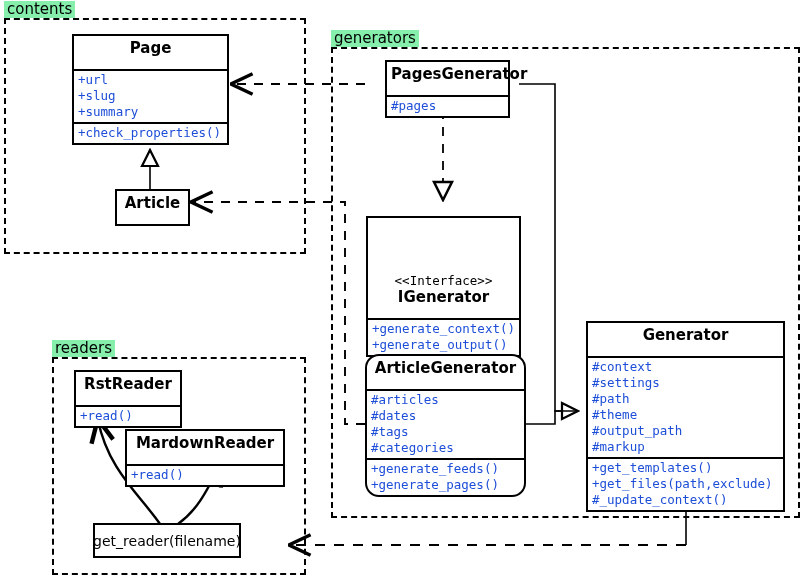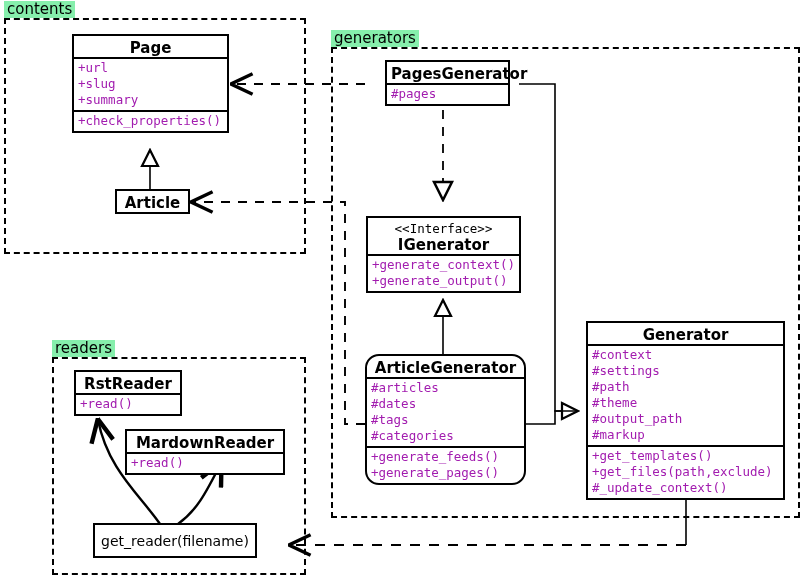--- a/index.html
+++ b/index.html
@@ -51,42 +51,43 @@
     border: 2px solid #000;
     background: #ffffff;
     z-index: 4;
   }
   .cls .title {
     font-family: "DejaVu Sans", sans-serif;
     font-weight: bold;
     font-size: 15px;
     text-align: center;
     color: #000;
-    padding: 3px 4px 0 4px;
+    padding: 3px 4px 12px 4px;
     line-height: 18px;
     white-space: nowrap;
   }
   .cls .stereo {
     font-family: "DejaVu Sans Mono", monospace;
     font-weight: normal;
     font-size: 12.5px;
     text-align: center;
     color: #000;
-    padding: 3px 4px 0 4px;
+    padding: 21px 4px 0 4px;
     line-height: 15px;
+    margin-top: 34px;
   }
   .cls .compart {
     border-top: 2px solid #000;
     padding: 1px 0 2px 0;
   }
   .cls .row {
     font-family: "DejaVu Sans Mono", monospace;
     font-size: 12.5px;
     line-height: 16px;
-    color: #a21caf;
+    color: #1d4ed8;
     padding: 0 2px 0 4px;
     white-space: nowrap;
   }
   .plain-box {
     position: absolute;
     box-sizing: border-box;
     border: 2px solid #000;
     background: #ffffff;
     z-index: 4;
     display: flex;
@@ -241,17 +242,17 @@
     </div>
   </div>
 
   <div class="cls" style="left:125px; top:429px; width:160px;">
     <div class="title">MardownReader</div>
     <div class="compart">
       <div class="row">+read()</div>
     </div>
   </div>
 
-  <div class="plain-box" style="left:93px; top:523px; width:164px; height:35px;">
+  <div class="plain-box" style="left:93px; top:523px; width:148px; height:35px;">
     <span class="lbl">get_reader(filename)</span>
   </div>
 
 </div>
 
 </body></html>

